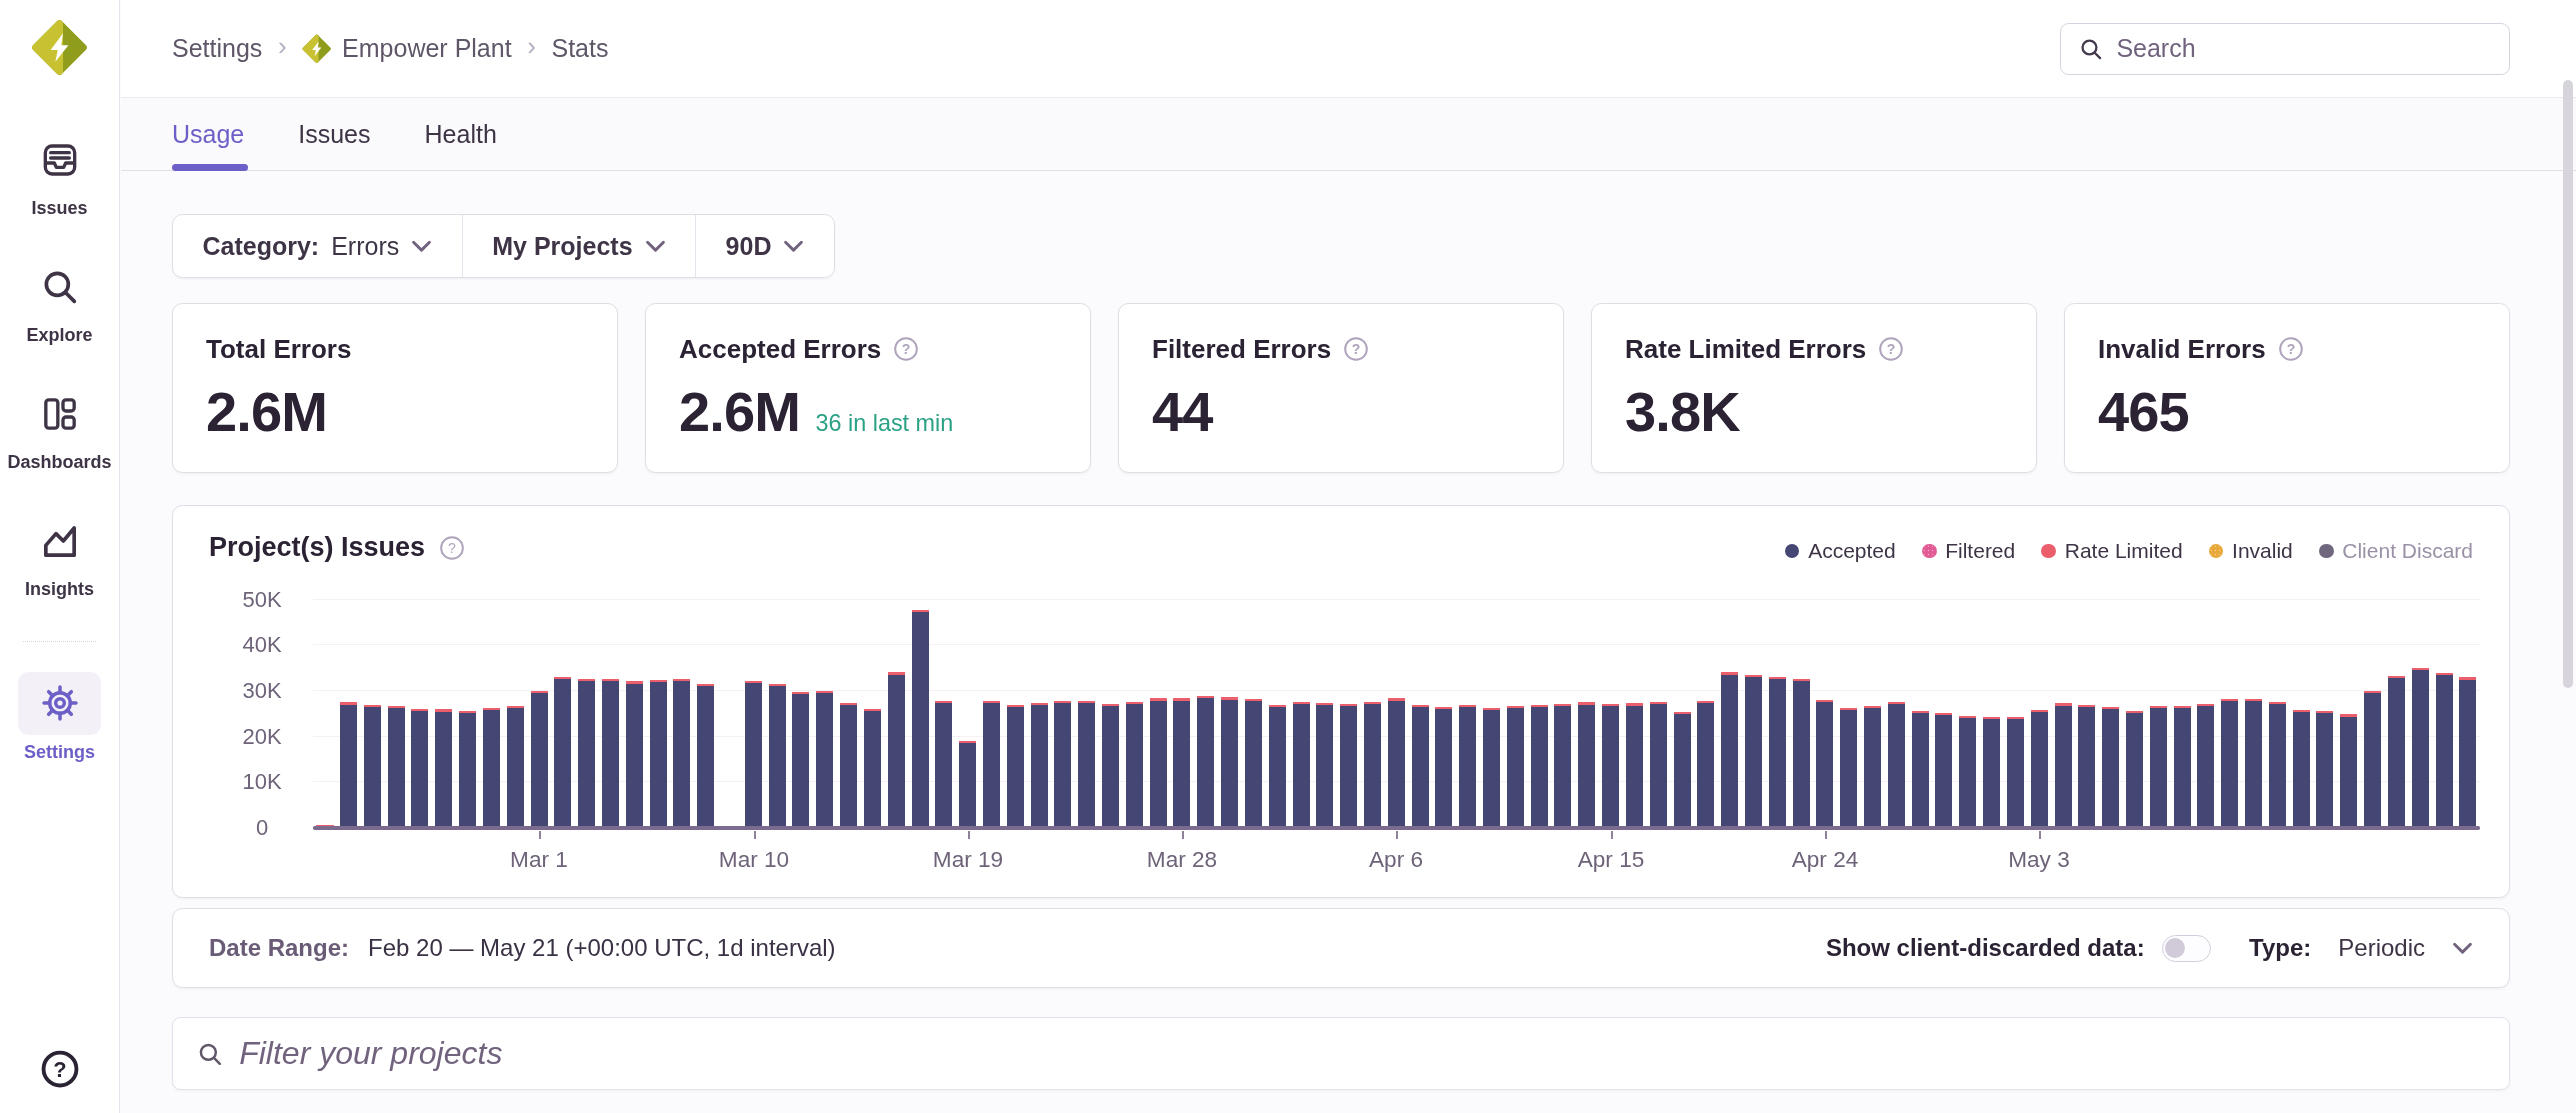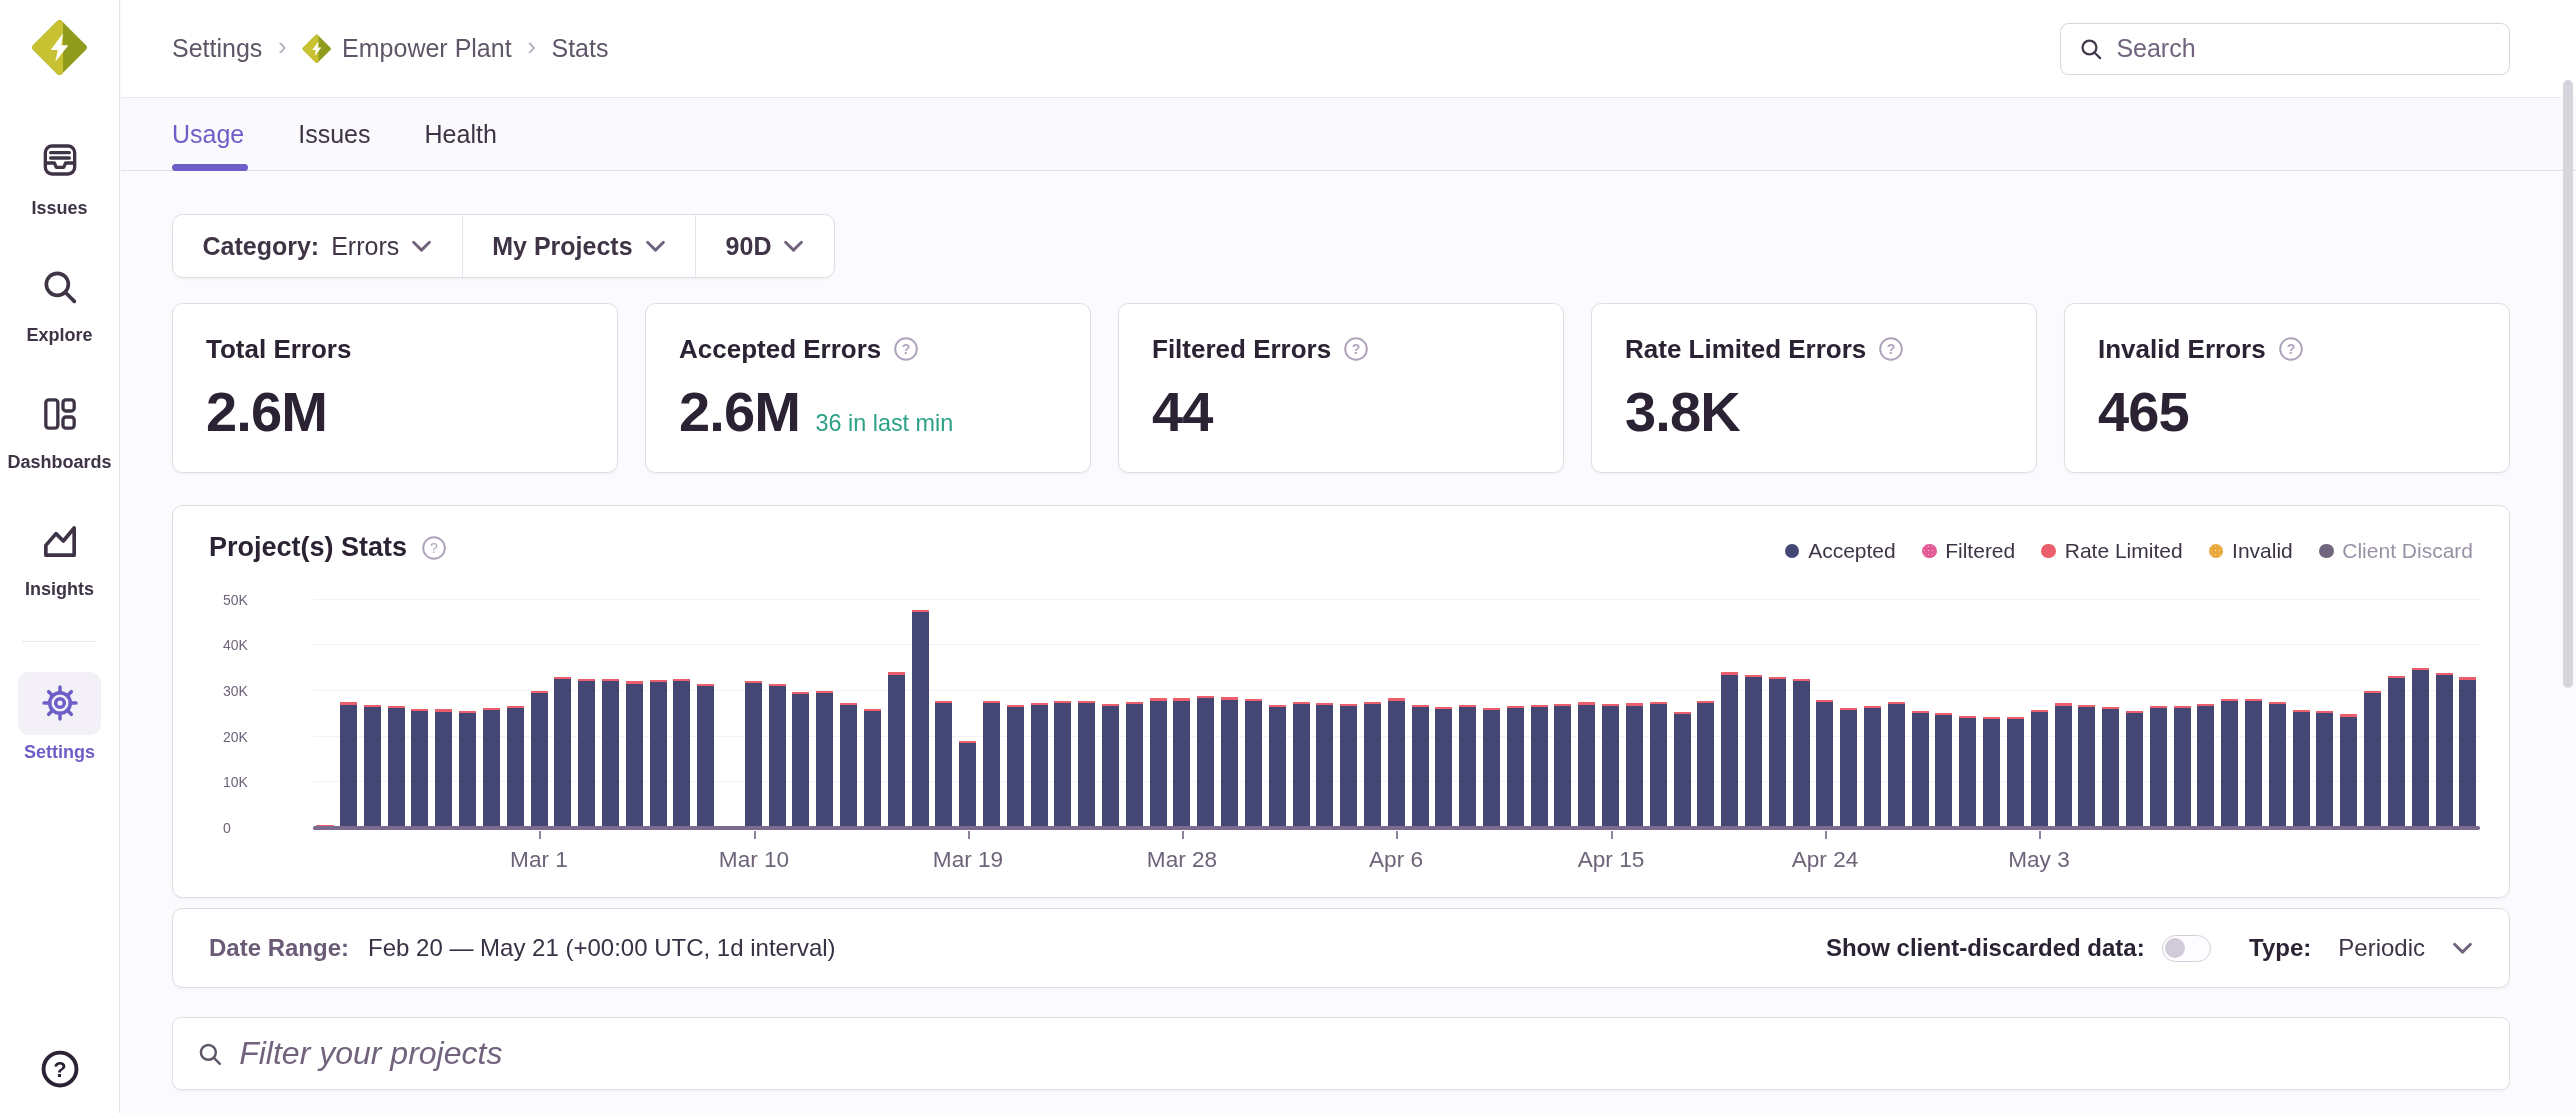--- a/index.html
+++ b/index.html
@@ -103,21 +103,21 @@
   .legend-item { display:flex; align-items:center; gap:8.7px; font-size:21px; color:#3E3446; }
   .legend-dot { width:14.8px; height:14.8px; border-radius:50%; }
   .legend-dot.dotted { background-image:radial-gradient(rgba(255,255,255,.8) 22%, transparent 26%); background-size:4.3px 4.3px; }
   .legend-item.muted { color:#9A91A6; }
 
   .plot { position:absolute; left:140px; right:29.5px; bottom:69px; height:234px; }
   .gridline { position:absolute; left:0; right:0; height:0.9px; background:#F3F0F6; }
   .baseline { position:absolute; left:0; right:0; bottom:-1.7px; height:3.5px; background:#7B6C8F; border-radius:1.7px; z-index:3; }
   .bar { position:absolute; bottom:0; z-index:2; background:#EB5E6C; }
   .bar-accepted { position:absolute; bottom:0; left:0; right:0; background:#444674; }
-  .ylabel { position:absolute; right:calc(100% + 12px); width:78px; text-align:left; font-size:14px; color:#6E6379; transform:translateY(50%); }
+  .ylabel { position:absolute; right:calc(100% + 12px); width:78px; text-align:center; font-size:22px; color:#6E6379; transform:translateY(50%); }
   .xtick { position:absolute; top:calc(100% + 2.6px); width:1.7px; height:8.7px; background:#8D819C; }
   .xlabel { position:absolute; top:calc(100% + 19px); transform:translateX(-50%); font-size:22.6px; color:#6E6379; white-space:nowrap; }
 
   
   .range-card {
     margin-top:10.4px; height:80px; background:#fff; border:1.3px solid #E0DCE5; border-radius:10.4px;
     display:flex; align-items:center; justify-content:space-between; padding:0 36px;
     box-shadow:0 1.7px 2.6px rgba(43,34,51,0.03);
   }
   .range-left { display:flex; align-items:center; gap:19px; font-size:24px; }
@@ -386,21 +386,21 @@
           </svg>
       </div>
       <div class="stat-value-row">
           <span class="stat-value">465</span>
         </div>
     </div>
   </div>
 
   <section class="stats-card">
     <div class="stats-title-row">
-      <span class="stats-title">Project(s) Stats</span>
+      <span class="stats-title">Project(s) Issues</span>
       <svg class="qicon" viewBox="0 0 30 30" width="26" height="26">
           <use href="#sym-question"></use>
         </svg>
     </div>
     <div class="legend">
       <div class="legend-item">
           <span class="legend-dot" style="background-color: rgb(68, 70, 116);"></span>
           <span>Accepted</span>
         </div>
       <div class="legend-item">

